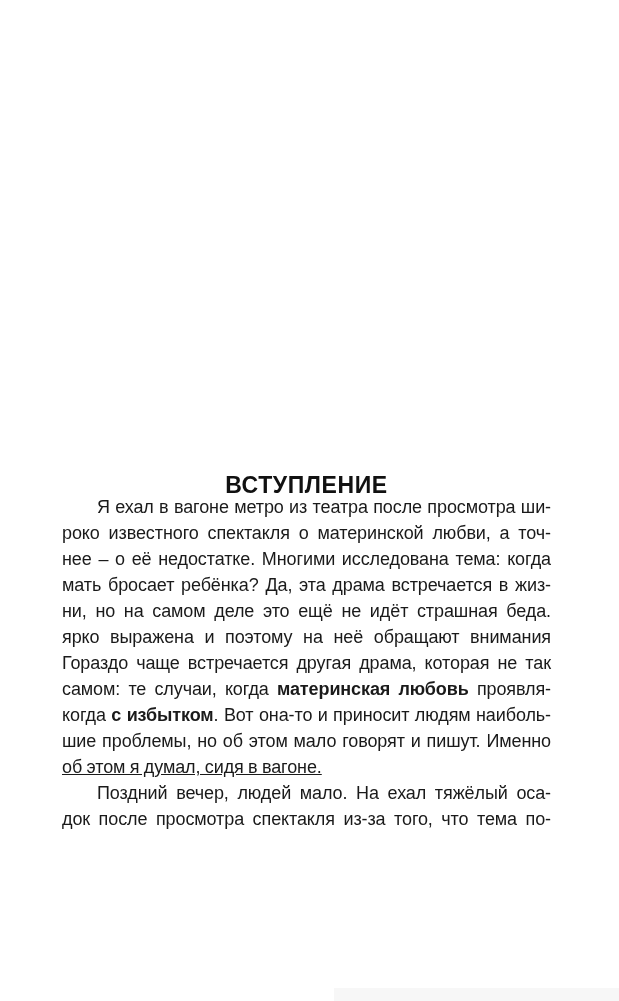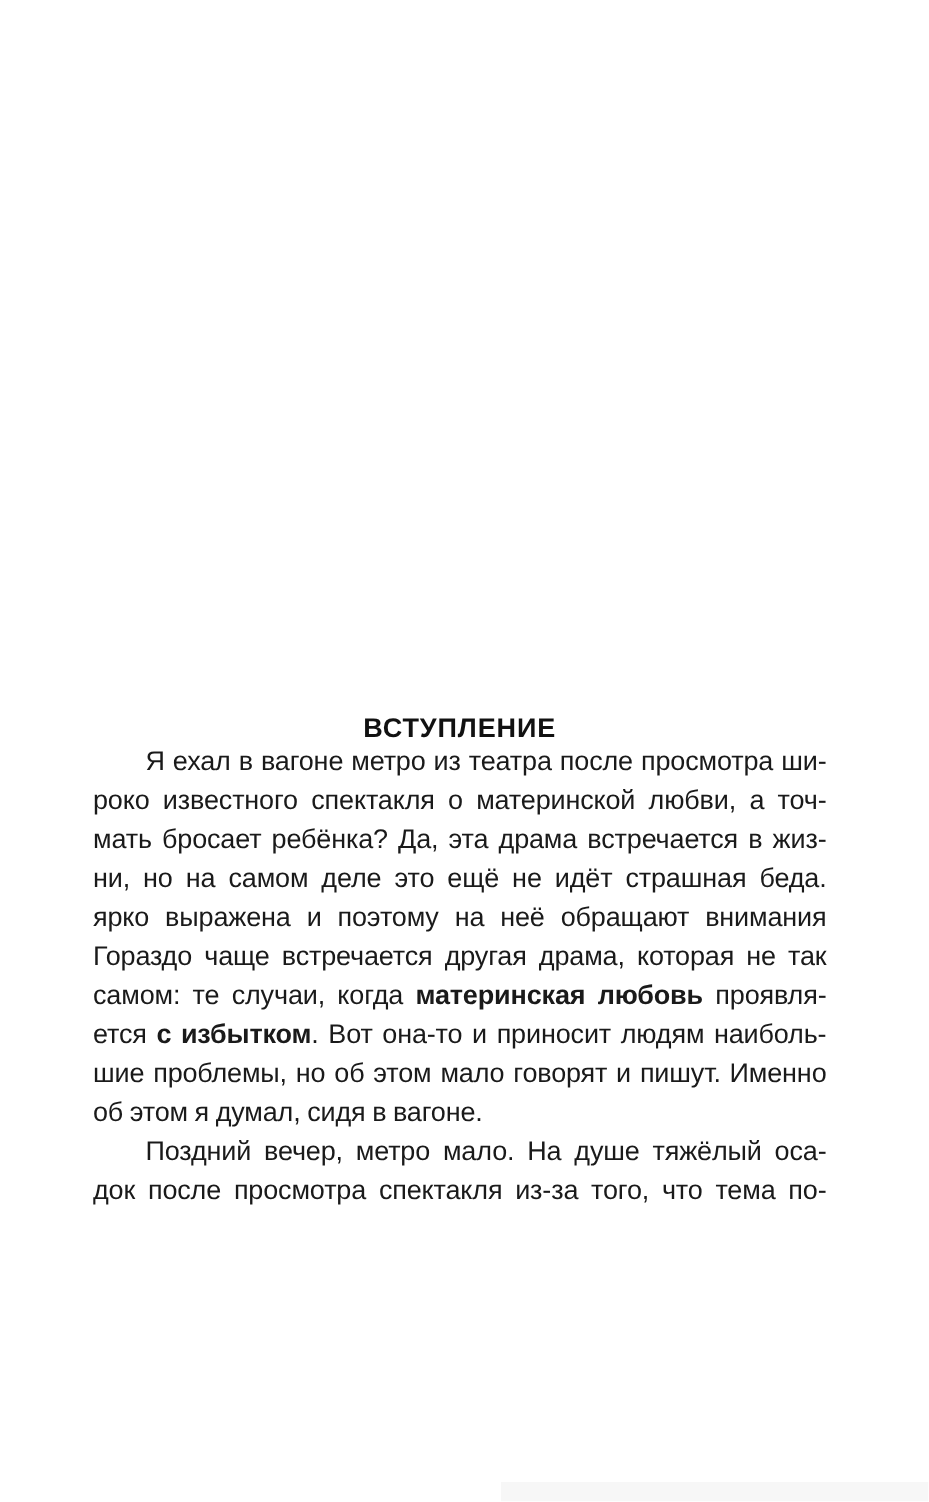--- a/index.html
+++ b/index.html
@@ -9,21 +9,21 @@
     height: 1001px;
     overflow: hidden;
     font-family: "Liberation Sans", "DejaVu Sans", sans-serif;
   }
   .page-title {
     position: absolute;
     top: 441px;
     left: 62px;
     width: 489px;
     text-align: center;
-    font-size: 18px;
+    font-size: 23px;
     font-weight: 700;
     letter-spacing: 0.6px;
     line-height: 26px;
     margin-top: 31px;
   }
   .text-block {
     position: absolute;
     top: 494px;
     left: 62px;
     width: 489px;
@@ -33,43 +33,44 @@
     word-spacing: -0.5px;
   }
   .text-line {
     text-align: justify;
     text-align-last: justify;
     height: 26px;
     overflow: visible;
     white-space: normal;
   }
   .text-line.indent { padding-left: 35px; }
-  .text-line.last { text-align: left; text-align-last: left; }
+  .text-line.last { text-align: left; text-align-last: left; text-decoration: underline; }
   .text-line .b { font-weight: 700; }
   .bottom-shadow {
     position: absolute;
     left: 334px;
     top: 988px;
     width: 285px;
     height: 13px;
   }
 </style>
 </head>
 <body>
 
 <div class="page" style="background: rgb(255, 255, 255); color: rgb(26, 26, 26);">
   <h1 class="page-title" style="color: rgb(17, 17, 17);">ВСТУПЛЕНИЕ</h1>
   <div class="text-block">
       <div class="text-line indent"><span>Я ехал в вагоне метро из театра после просмотра ши-</span></div>
       <div class="text-line"><span>роко известного спектакля о материнской любви, а точ-</span></div>
+      <div class="text-line"><span>нее – о её недостатке. Многими исследована тема: когда</span></div>
       <div class="text-line"><span>мать бросает ребёнка? Да, эта драма встречается в жиз-</span></div>
       <div class="text-line"><span>ни, но на самом деле это ещё не идёт страшная беда.</span></div>
       <div class="text-line"><span>ярко выражена и поэтому на неё обращают внимания</span></div>
       <div class="text-line"><span>Гораздо чаще встречается другая драма, которая не так</span></div>
       <div class="text-line"><span>самом: те случаи, когда </span><span class="b">материнская любовь</span><span> проявля-</span></div>
-      <div class="text-line"><span>ется </span><span class="b">с избытком</span><span>. Вот она-то и приносит людям наиболь-</span></div>
+      <div class="text-line"><span>когда </span><span class="b">с избытком</span><span>. Вот она-то и приносит людям наиболь-</span></div>
       <div class="text-line"><span>шие проблемы, но об этом мало говорят и пишут. Именно</span></div>
       <div class="text-line last"><span>об этом я думал, сидя в вагоне.</span></div>
-      <div class="text-line indent"><span>Поздний вечер, метро мало. На душе тяжёлый оса-</span></div>
+      <div class="text-line indent"><span>Поздний вечер, людей мало. На ехал тяжёлый оса-</span></div>
       <div class="text-line"><span>док после просмотра спектакля из-за того, что тема по-</span></div>
     </div>
   <div class="bottom-shadow" style="background: rgb(247, 247, 247);"></div>
 </div>
 
 </body></html>

